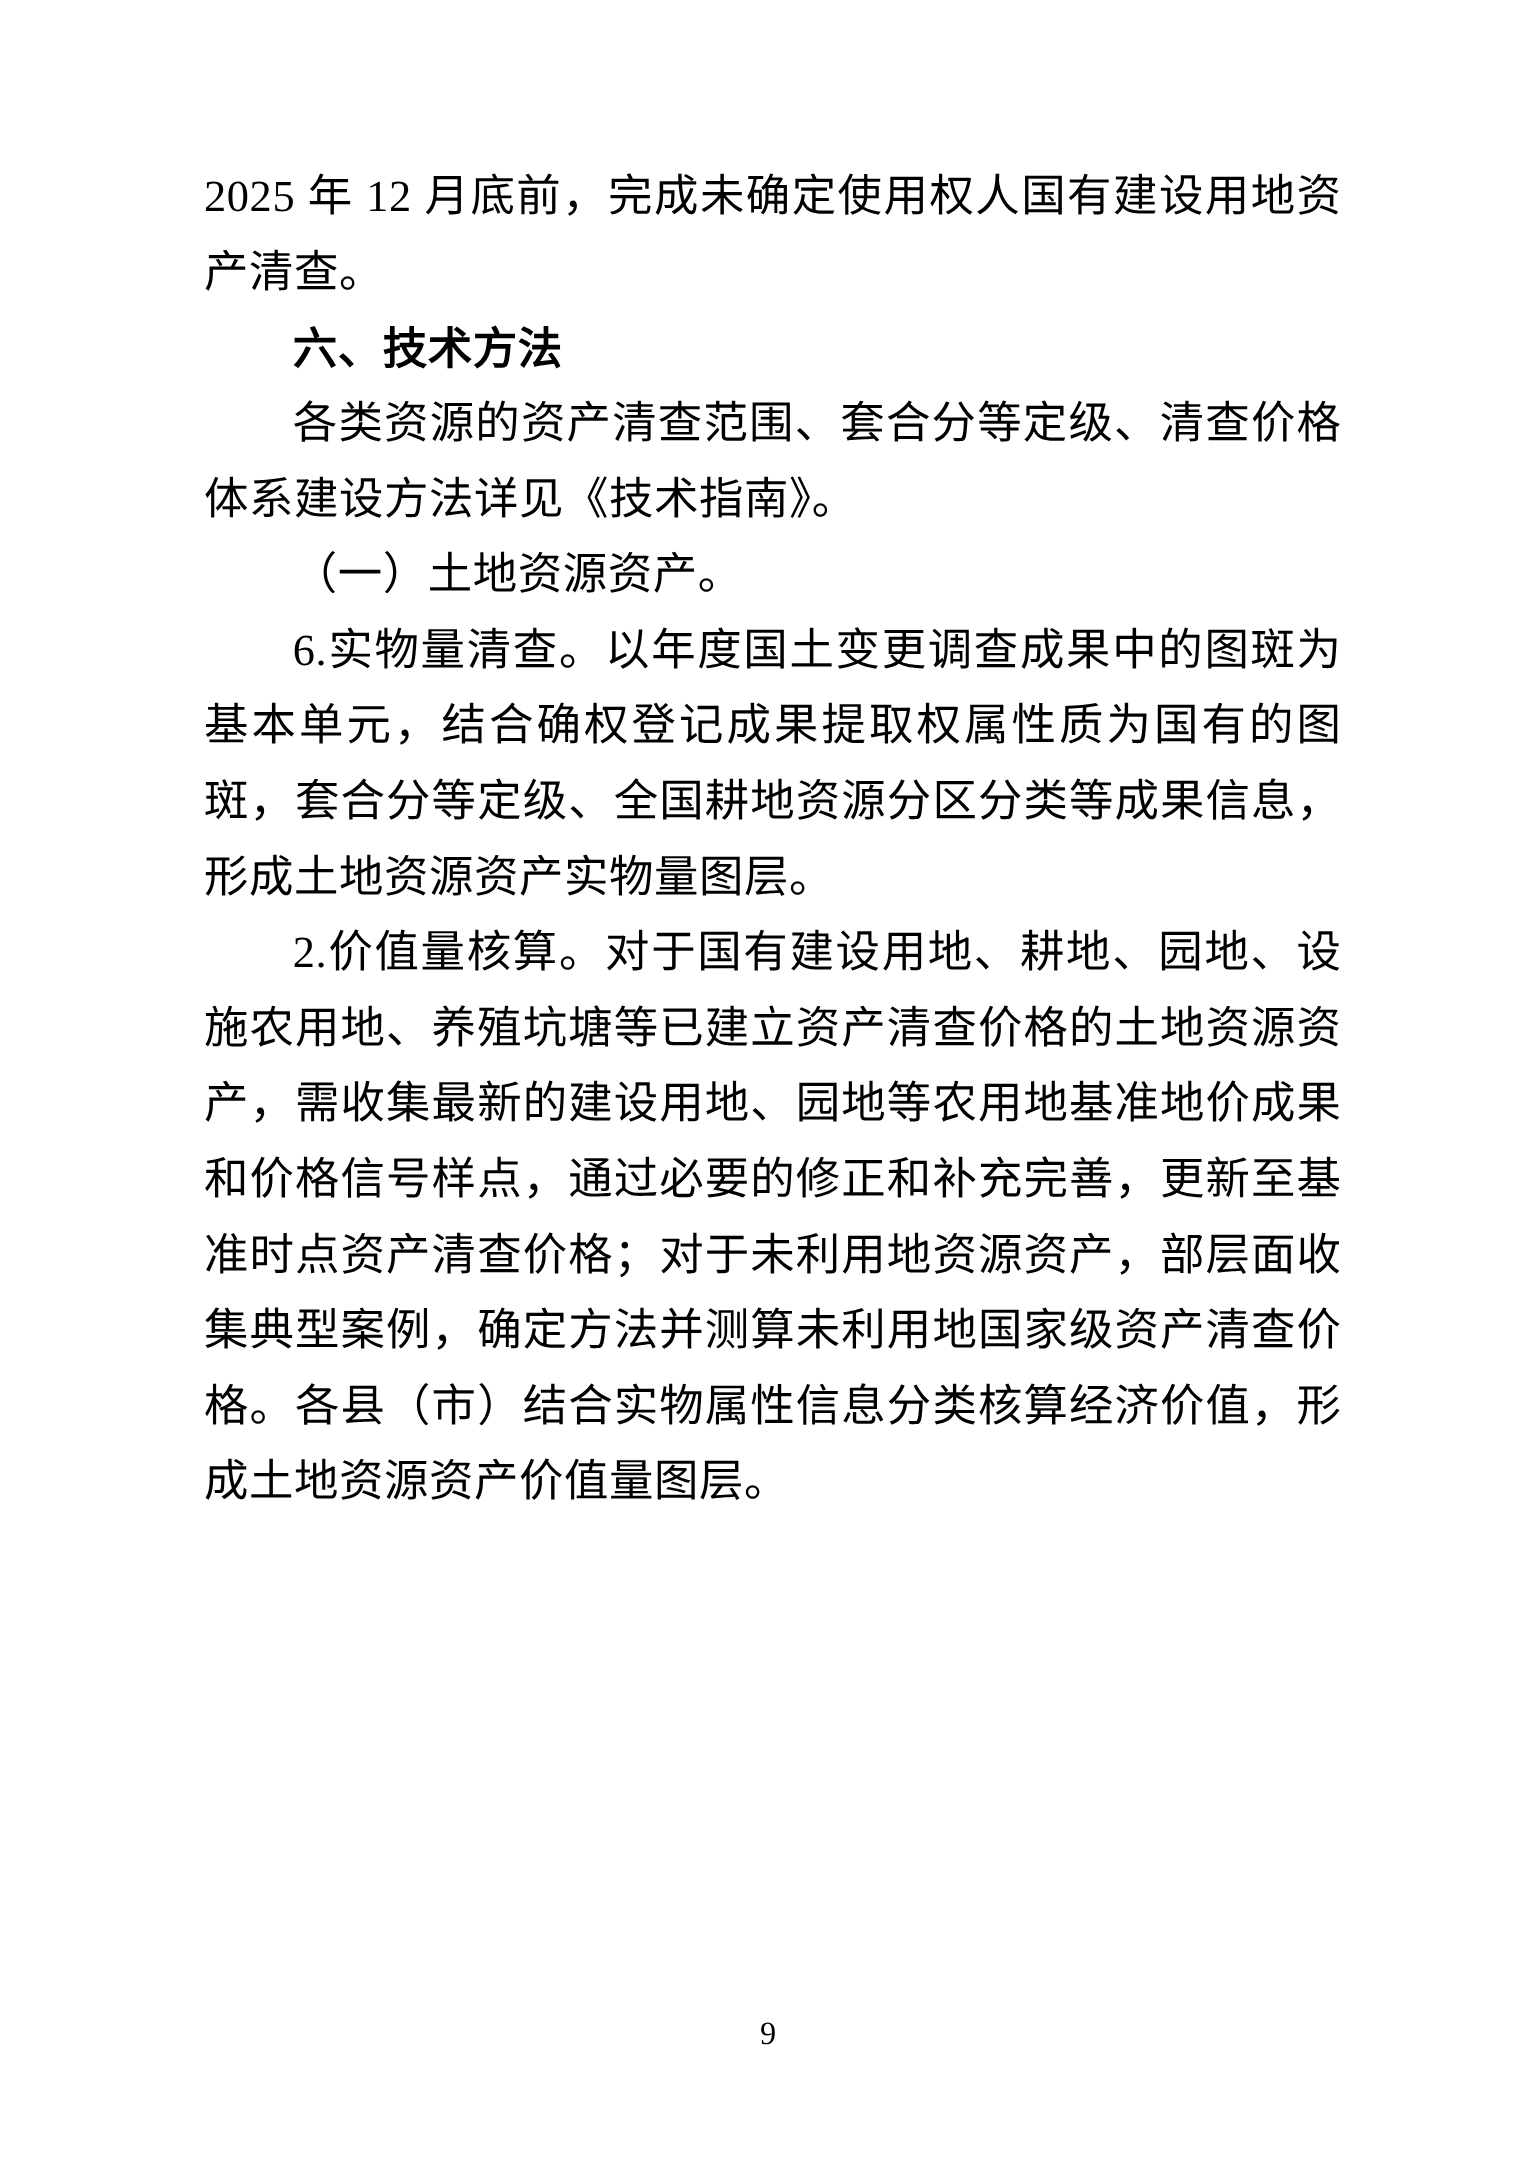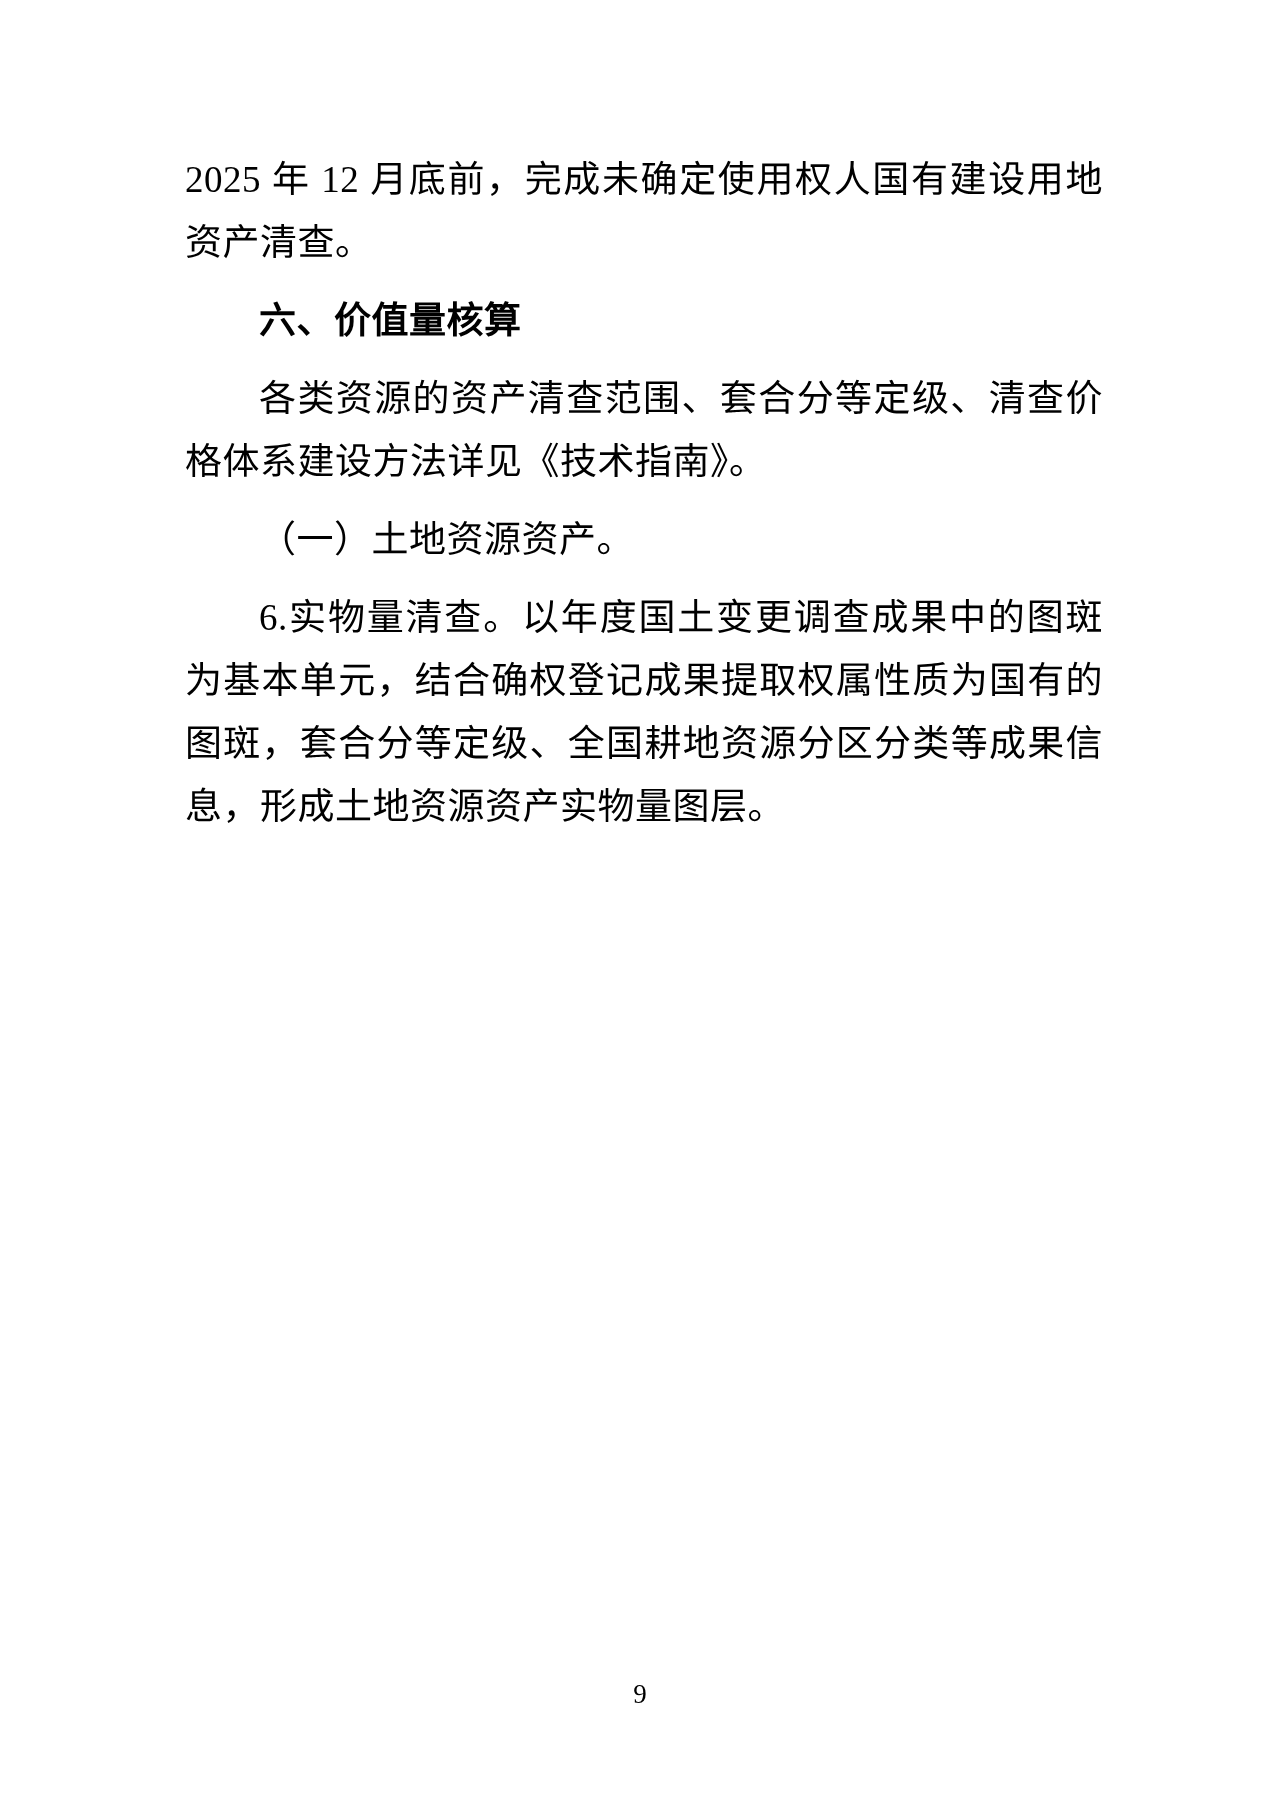--- a/index.html
+++ b/index.html
@@ -20,21 +20,21 @@
     position: absolute;
     left: 170px;
     top: 133px;
     width: 948px;
     font-size: 37px;
     line-height: 63px;
     text-align: justify;
     letter-spacing: 0.5px;
   }
   .content p {
-    margin: 15px;
+    margin: 0;
     padding: 0;
     text-indent: 2em;
   }
   .content p.no-indent {
     text-indent: 0;
   }
   .para-heading-bold b,
   b.lvl3 {
     font-weight: bold;
   }
@@ -61,25 +61,26 @@
 </style>
 </head>
 <body>
 
 <div class="page">
   <div class="content">
 
     <p class="no-indent">2025 年 12 月底前，完成未确定使用权人国有建设用地资产清查。</p>
 
 
-    <p class="section-heading">六、价值量核算</p>
+    <p class="section-heading">六、技术方法</p>
 
     <p>各类资源的资产清查范围、套合分等定级、清查价格体系建设方法详见《技术指南》。</p>
 
     <p class="sub-heading">（一）土地资源资产。</p>
 
     <p>6.实物量清查。以年度国土变更调查成果中的图斑为基本单元，结合确权登记成果提取权属性质为国有的图斑，套合分等定级、全国耕地资源分区分类等成果信息，形成土地资源资产实物量图层。</p>
 
+    <p>2.价值量核算。对于国有建设用地、耕地、园地、设施农用地、养殖坑塘等已建立资产清查价格的土地资源资产，需收集最新的建设用地、园地等农用地基准地价成果和价格信号样点，通过必要的修正和补充完善，更新至基准时点资产清查价格；对于未利用地资源资产，部层面收集典型案例，确定方法并测算未利用地国家级资产清查价格。各县（市）结合实物属性信息分类核算经济价值，形成土地资源资产价值量图层。</p>
 
   </div>
 
   <div class="page-number">9</div>
 </div>
 
 </body></html>

